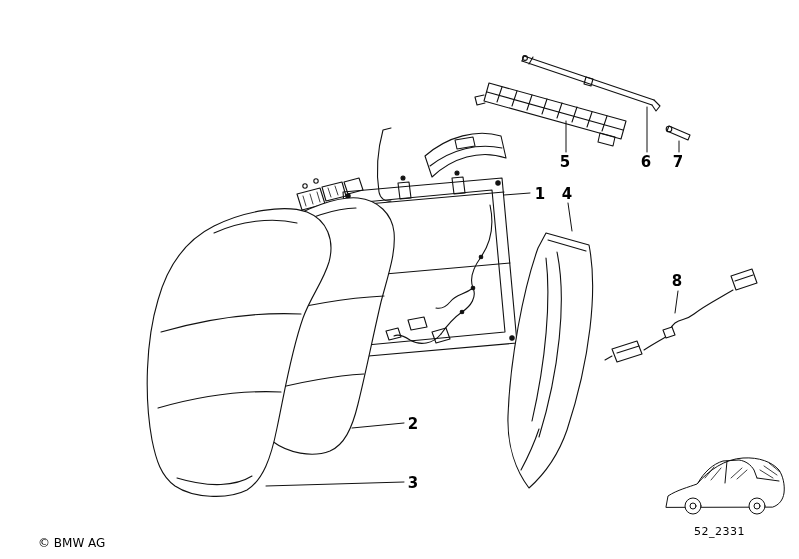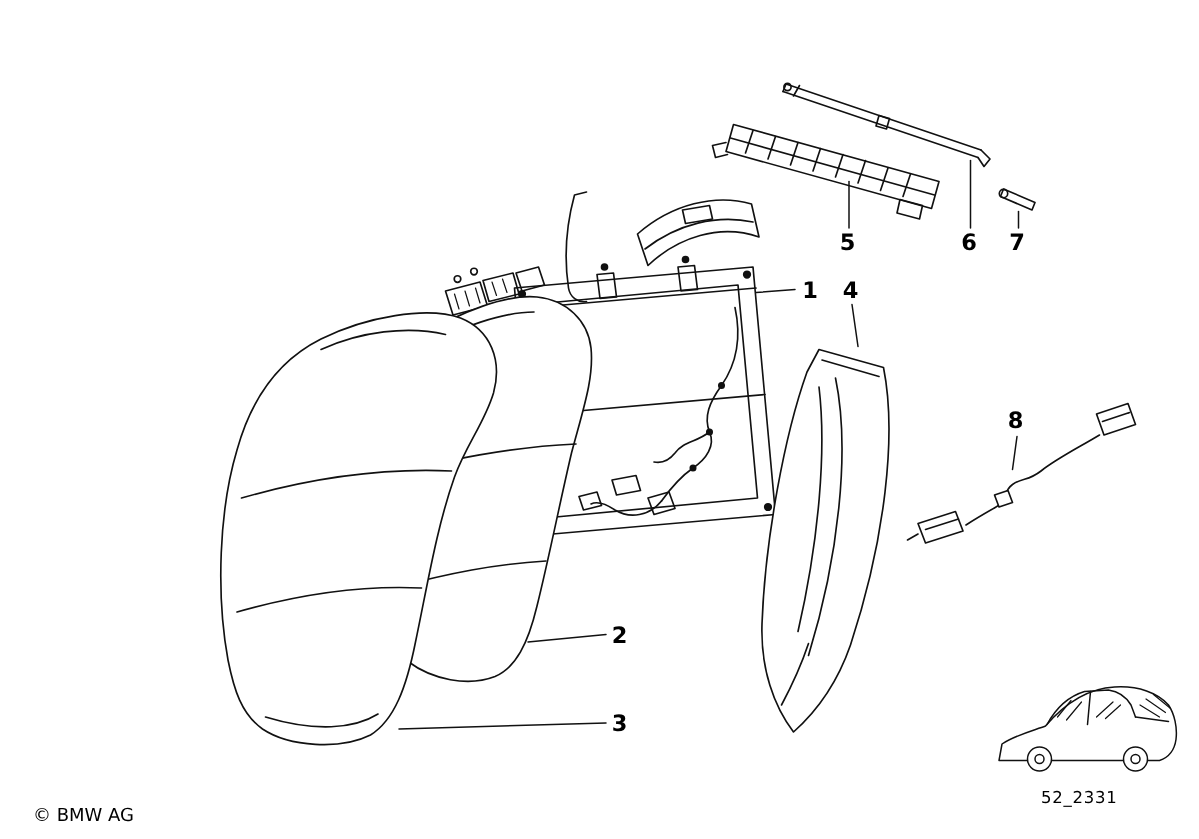--- a/index.html
+++ b/index.html
@@ -17,21 +17,21 @@
     transform: translate(-50%, -50%);
     font-size: 15px;
     font-weight: 700;
     color: #000000;
     line-height: 1;
     cursor: pointer;
     user-select: none;
   }
   .copyright {
     position: absolute;
-    left: 22px;
+    left: 38px;
     top: 536px;
     font-size: 12px;
     color: #000000;
   }
   .diagram-code {
     position: absolute;
     left: 694px;
     top: 525px;
     font-size: 11px;
     color: #000000;

